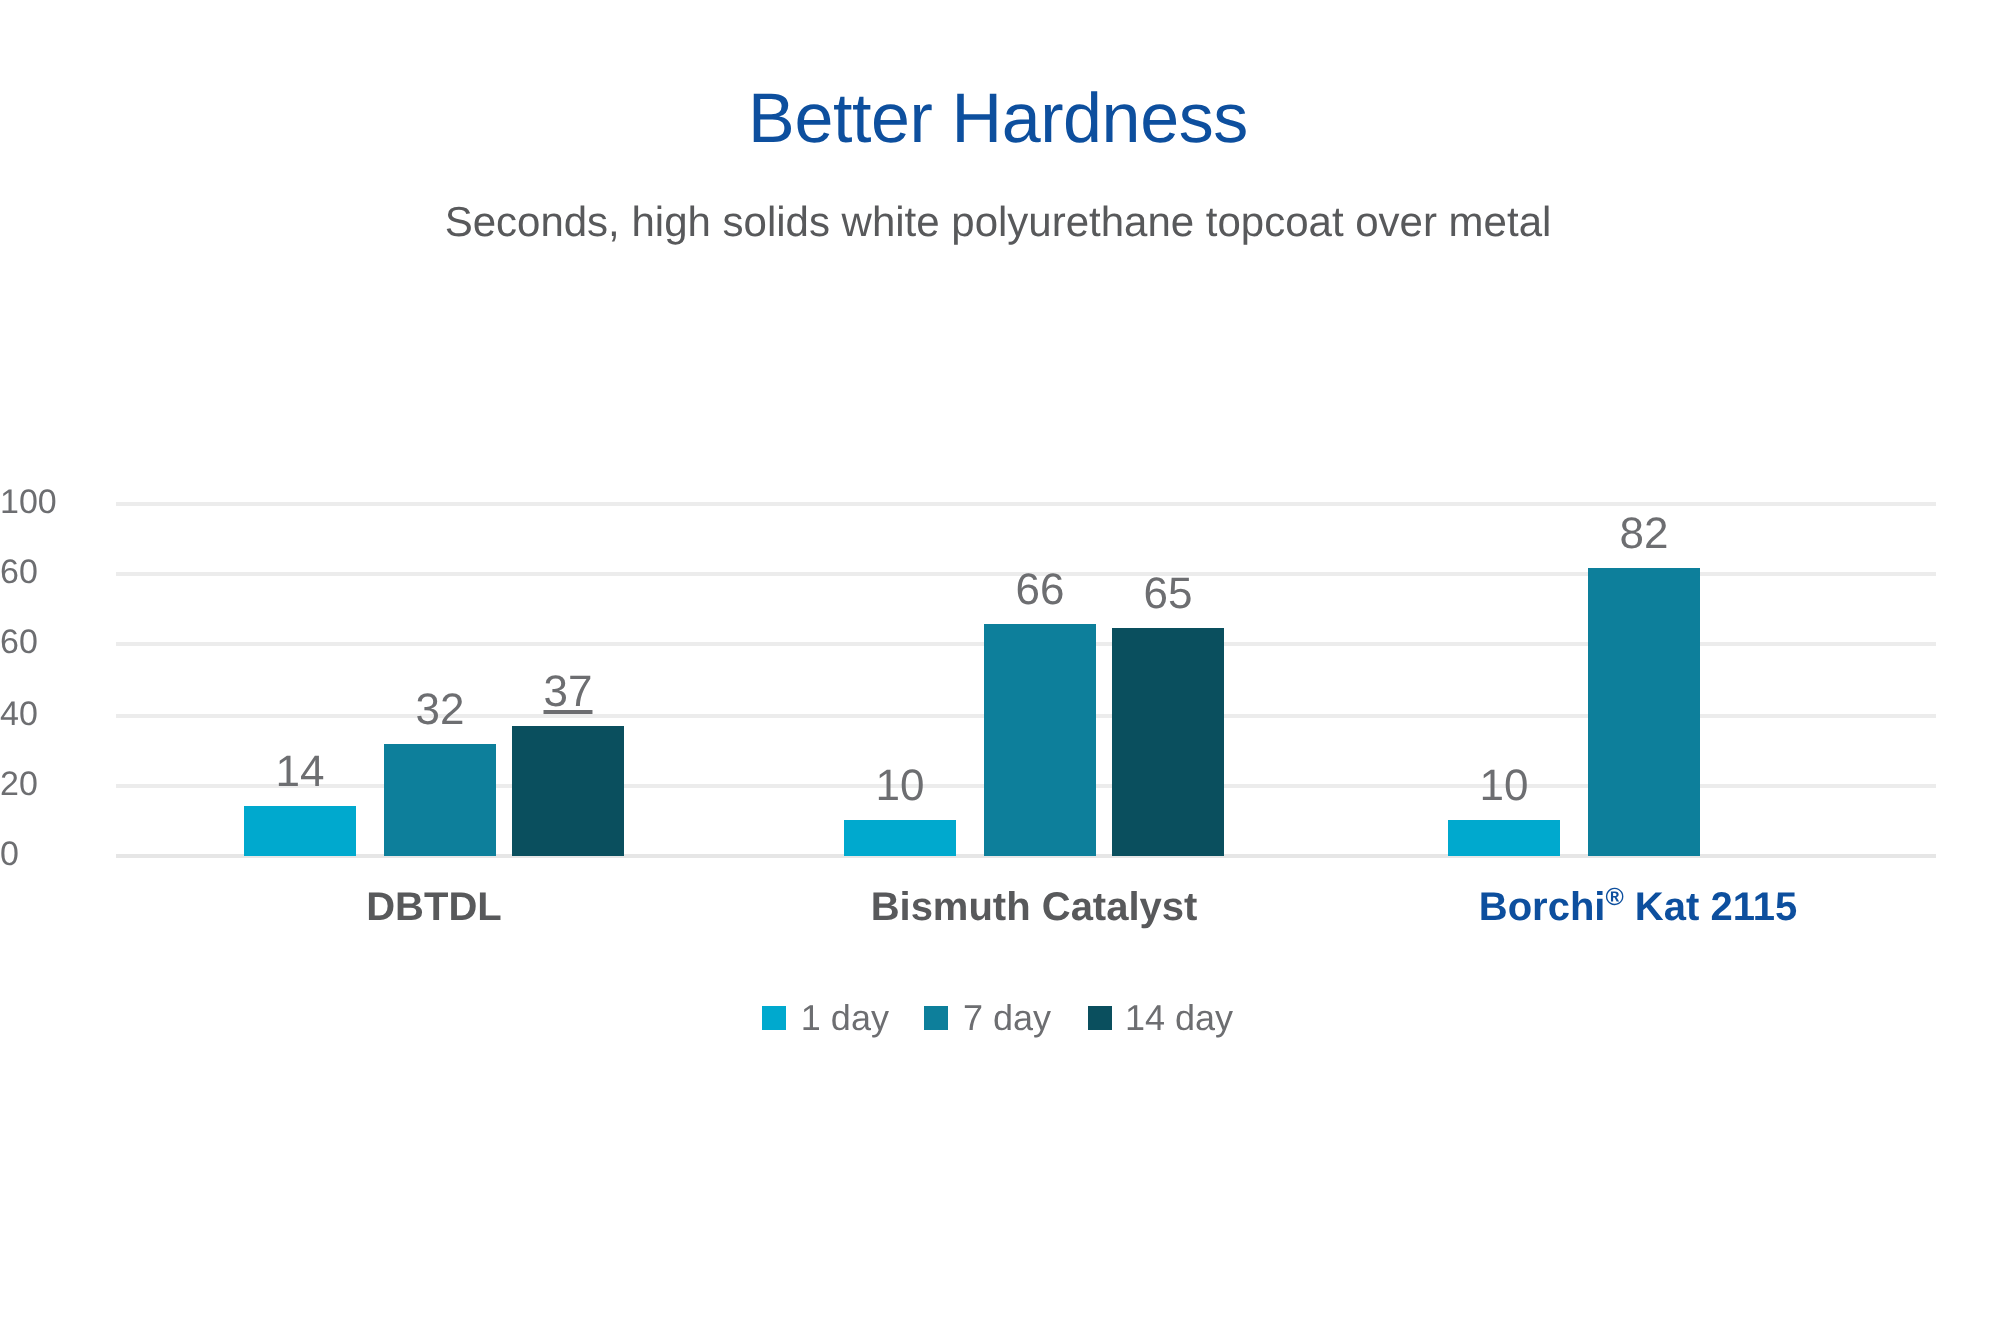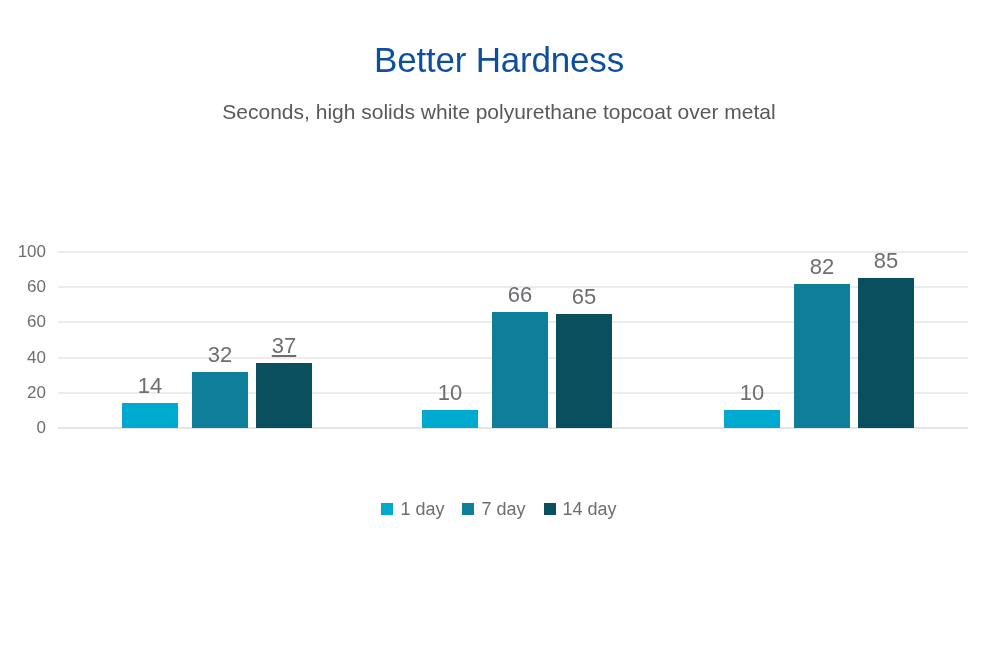--- a/index.html
+++ b/index.html
@@ -77,21 +77,20 @@
     position: absolute;
     left: 0;
     top: 251px;
     width: 46px;
     height: 176px;
   }
   .y-tick {
     position: absolute;
     right: 0;
     width: 46px;
-    text-align: right;
     font-size: 17px;
     color: #6d6e71;
     transform: translateY(-50%);
     line-height: 1;
   }
 
   
   .bars-layer {
     position: absolute;
     left: 58px;
@@ -246,28 +245,29 @@
 
     <div class="group" style="left:666px; width:190px;">
       <div class="bar-wrap" style="left:0px;">
         <div class="bar" style="height:17.6px; background:#00a9ce;"></div>
         <div class="bar-value" style="bottom:23.6px;">10</div>
       </div>
       <div class="bar-wrap" style="left:70px;">
         <div class="bar" style="height:144.3px; background:#0d7f9b;"></div>
         <div class="bar-value" style="bottom:150.3px;">82</div>
       </div>
-      <div class="bar-wrap" style="left:134px;">
-        <div class="bar" style="height:149.6px; background:#0a4f5e;"></div>
-        <div class="bar-value" style="bottom:155.6px;">85</div>
-      </div>
-    </div>
-
-  </div>
-
+    </div>
+
+  </div>
+
+  <div class="cat-labels">
+    <div class="cat-label" style="left:159px;">DBTDL</div>
+    <div class="cat-label" style="left:459px;">Bismuth Catalyst</div>
+    <div class="cat-label highlight" style="left:761px;"><span>Borchi</span><sup>®</sup><span> Kat 2115</span></div>
+  </div>
 
   <div class="legend">
     <div class="legend-item">
       <span class="legend-swatch" style="background:#00a9ce;"></span>
       <span class="legend-label">1 day</span>
     </div>
     <div class="legend-item">
       <span class="legend-swatch" style="background:#0d7f9b;"></span>
       <span class="legend-label">7 day</span>
     </div>

